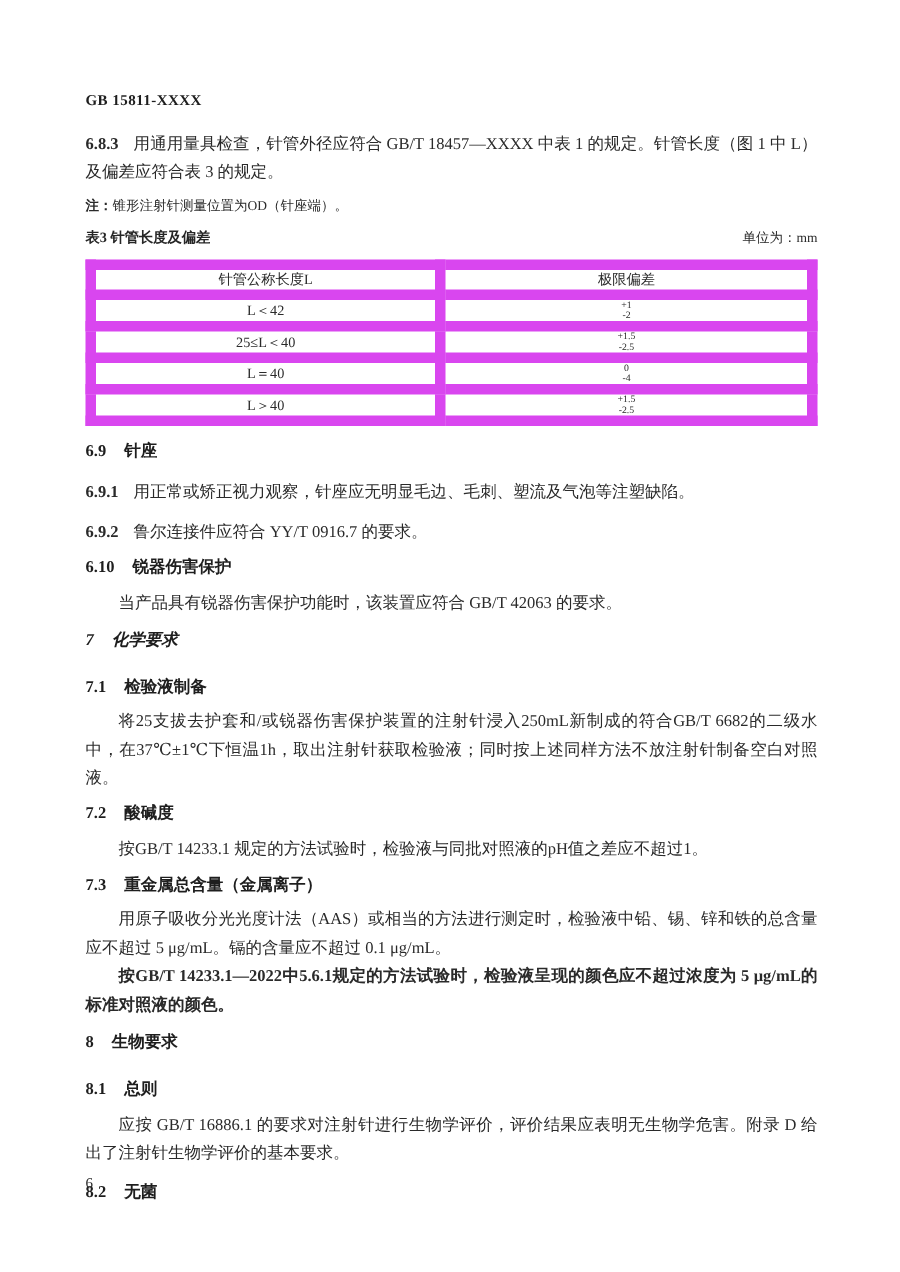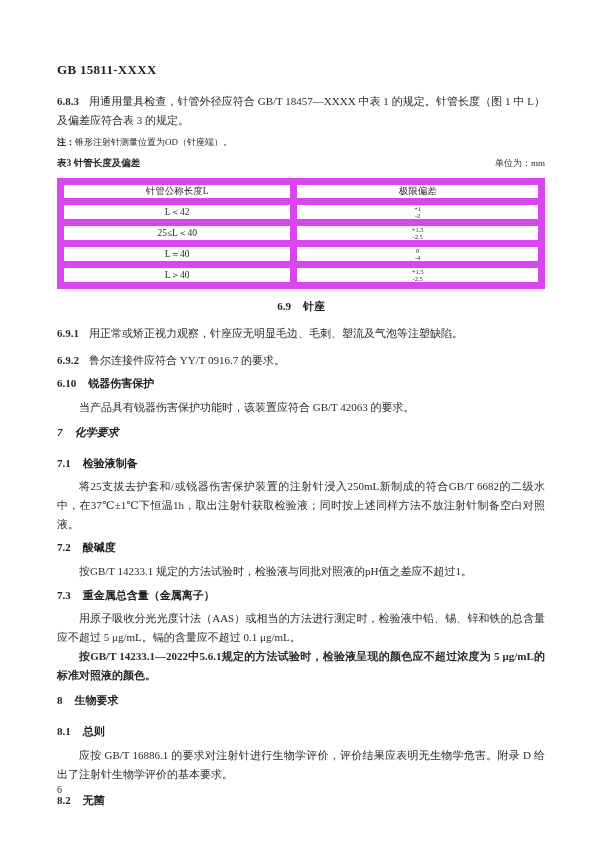--- a/index.html
+++ b/index.html
@@ -9,21 +9,21 @@
     width: 600px;
     height: 848px;
     background: #ffffff;
     font-family: "Liberation Serif", "DejaVu Serif", serif;
     color: #262626;
     padding: 62px 55px 0 57px;
     overflow: hidden;
   }
   .running-header {
     font-weight: bold;
-    font-size: 13px;
+    font-size: 10px;
     letter-spacing: 0.3px;
     color: #1e1e1e;
   }
   .para {
     font-size: 11px;
     line-height: 19px;
     text-align: justify;
     color: #2a2a2a;
   }
   .num { font-weight: bold; margin-right: 10px; white-space: nowrap; }
@@ -77,21 +77,21 @@
     text-align: center;
     vertical-align: middle;
   }
   .heading {
     font-weight: bold;
     font-size: 11px;
     line-height: 15px;
     color: #1e1e1e;
   }
   .heading .h-num { margin-right: 12px; }
-  .h69   { margin-top: 10px; text-align: center; }
+  .h69   { margin-top: 10px; }
   .p691  { margin-top: 10px; }
   .p692  { margin-top: 8px; }
   .h610  { margin-top: 6px; }
   .body-ind { text-indent: 2em; }
   .p610b { margin-top: 7px; }
   .h7    { margin-top: 8px; font-style: italic; }
   .h71   { margin-top: 16px; }
   .p71b  { margin-top: 6px; }
   .h72   { margin-top: 6px; }
   .p72b  { margin-top: 7px; }

